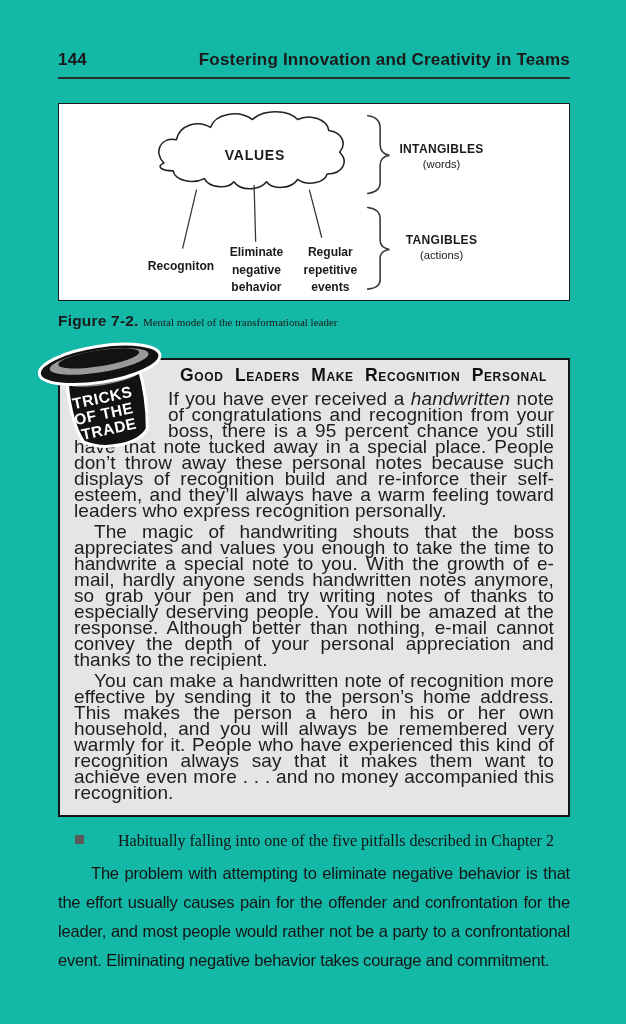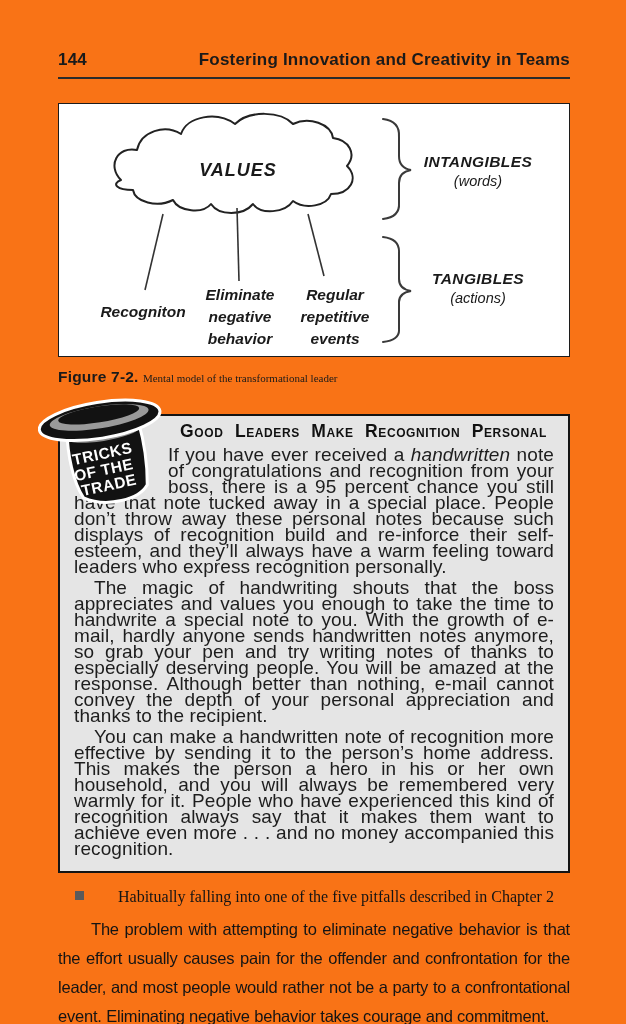--- a/index.html
+++ b/index.html
@@ -1,19 +1,19 @@
 <!DOCTYPE html>
 <html><head>
 <meta charset="utf-8">
 <style>
   html,body{margin:0;padding:0;background:#fff;}
   .page{
     position:relative;
     width:626px;height:1024px;
-    background:#f97316;
+    background:#14b8a6;
     overflow:hidden;
     box-sizing:border-box;
     padding:50px 56px 0 58px;
     font-family:"Liberation Sans",sans-serif;
     color:#1a1a1a;
   }
   
   .running-header{position:relative;height:22px;}
   .page-num{
     position:absolute;left:0;top:0;
@@ -22,23 +22,22 @@
   .head-title{
     display:block;text-align:right;
     font-weight:700;font-size:17px;letter-spacing:.2px;
   }
   .header-rule{height:2px;background:#2b2b2b;margin-top:5px;}
 
   
   .diagram{margin:24px 0 0 0;}
   .diagram-frame{
     border:1.5px solid #1c1c1c;
-    width:512px;height:254px;box-sizing:border-box;
+    width:512px;height:198px;box-sizing:border-box;
     background:#fff;
-    font-style:italic;
   }
   .diagram-frame svg{display:block;width:100%;height:100%;}
   .fig-caption{
     margin-top:11px;font-size:15.5px;
   }
   .fig-caption b{font-family:"Liberation Sans",sans-serif;font-weight:700;letter-spacing:.2px;}
   .fig-caption span{
     font-family:"Liberation Serif",serif;font-size:11px;text-align:center;
   }
 

